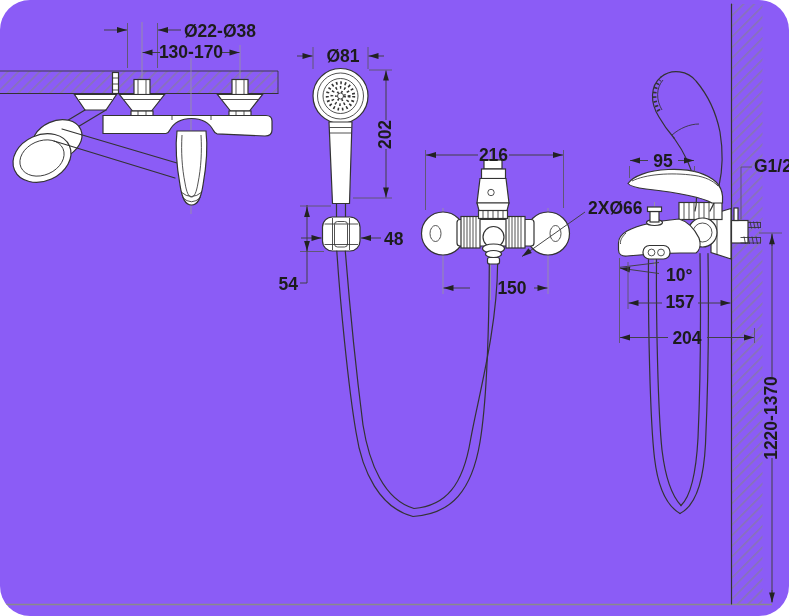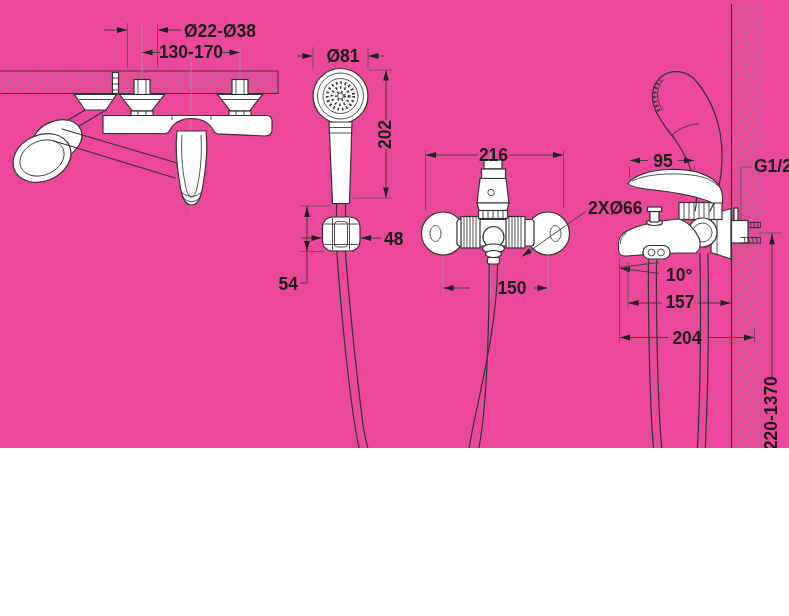--- a/index.html
+++ b/index.html
@@ -1,16 +1,16 @@
 <!DOCTYPE html>
 <html><head>
 <meta charset="utf-8">
 <style>
   html,body{margin:0;padding:0;background:#ffffff;}
-  .stage{position:relative;width:789px;height:448px;background:#ec4899;overflow:hidden;}
+  .stage{position:relative;width:789px;height:616px;background:#8b5cf6;overflow:hidden;border-radius:30px;}
   svg{display:block;}
   .dim{font:700 17.5px "Liberation Sans", sans-serif;fill:#1c1c1c;}
   .ln{stroke:#333333;stroke-width:1.2;fill:none;stroke-linecap:round;}
   .lnw{stroke:#333333;stroke-width:1.2;fill:#ffffff;}
   .thin{stroke:#333333;stroke-width:0.85;fill:none;}
   .dimln{stroke:#3e3e3e;stroke-width:0.95;fill:none;}
   .ext{stroke:#555555;stroke-width:0.8;fill:none;}
   .cl{stroke:#9a9a9a;stroke-width:0.8;fill:none;}
 </style>
 </head>

